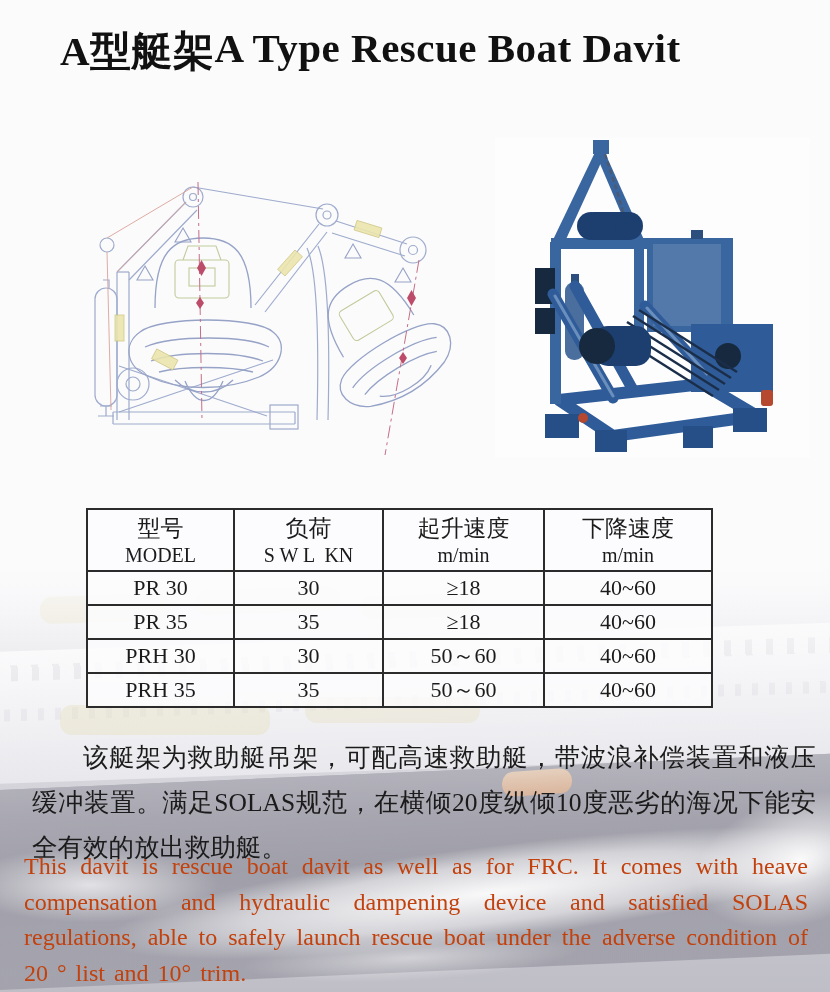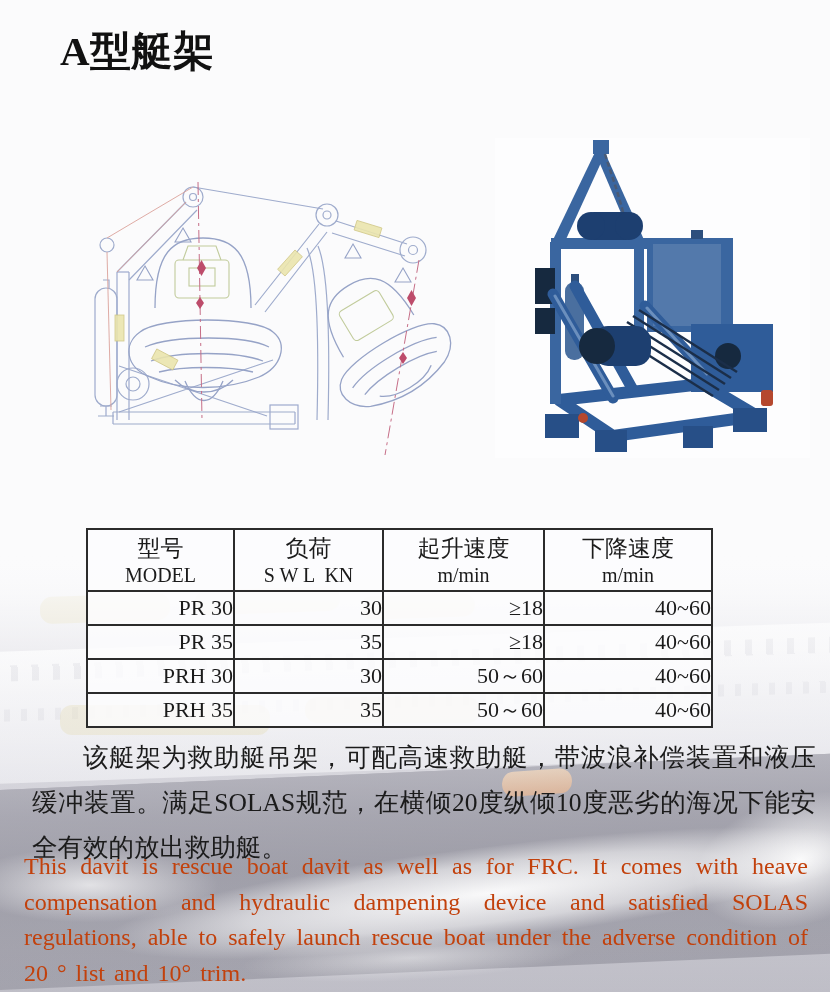--- a/index.html
+++ b/index.html
@@ -35,26 +35,26 @@
   
   .title{position:absolute;left:60px;top:24px;margin:0;display:flex;
          font-size:41px;font-weight:bold;letter-spacing:.5px;color:#111;}
 
   
   .fig{position:absolute;}
   .fig-drawing{left:55px;top:120px;width:430px;height:345px;opacity:.92;}
   .fig-photo{left:495px;top:138px;width:315px;height:320px;}
 
   
-  .spec-table{position:absolute;left:86px;top:528px;width:625px;border-collapse:collapse;
+  .spec-table{position:absolute;left:86px;top:508px;width:625px;border-collapse:collapse;
               text-align:center;table-layout:fixed;}
   .spec-table th,.spec-table td{border:2px solid #2b2b2b;background:rgba(253,253,254,.80);
               font-weight:normal;padding:0;}
   .spec-table th{height:60px;}
-  .spec-table td{height:32px;font-size:22px;text-align:right;}
+  .spec-table td{height:32px;font-size:22px;}
   .th-zh{font-size:23px;line-height:29px;}
   .th-en{font-size:20px;line-height:24px;white-space:pre;}
 
   
   .para-zh{position:absolute;left:24px;top:727px;width:784px;margin:8px;
            font-size:25.5px;line-height:45px;text-align:justify;text-indent:51px;color:#1b1b1b;}
   .para-en{position:absolute;left:24px;top:849px;width:784px;margin:0;
            font-size:24px;line-height:35.5px;text-align:justify;word-spacing:3px;color:#c2410c;}
 </style>
 </head>
@@ -77,20 +77,21 @@
     <div class="orange-boat"></div>
     <div class="bow-foam"></div>
     <div class="wake-main"></div>
     <div class="foam-left"></div>
     <div class="foam-bottom"></div>
     <div class="ship-fade"></div>
   </div>
 
   <h1 class="title">
     <span>A型艇架</span>
+    <span>A Type Rescue Boat Davit</span>
   </h1>
 
   <div class="fig fig-drawing">
     <svg width="430" height="345" viewBox="0 0 430 345">
 
       <g stroke="#96a4c8" stroke-width="1.2" fill="none">
         <path d="M62 152 L62 300 M74 152 L74 300"></path>
         <path d="M58 304 L240 304 M58 292 L240 292 M58 292 L58 304 M240 292 L240 304"></path>
         <rect x="215" y="285" width="28" height="24"></rect>
         <path d="M62 152 L74 152"></path>

